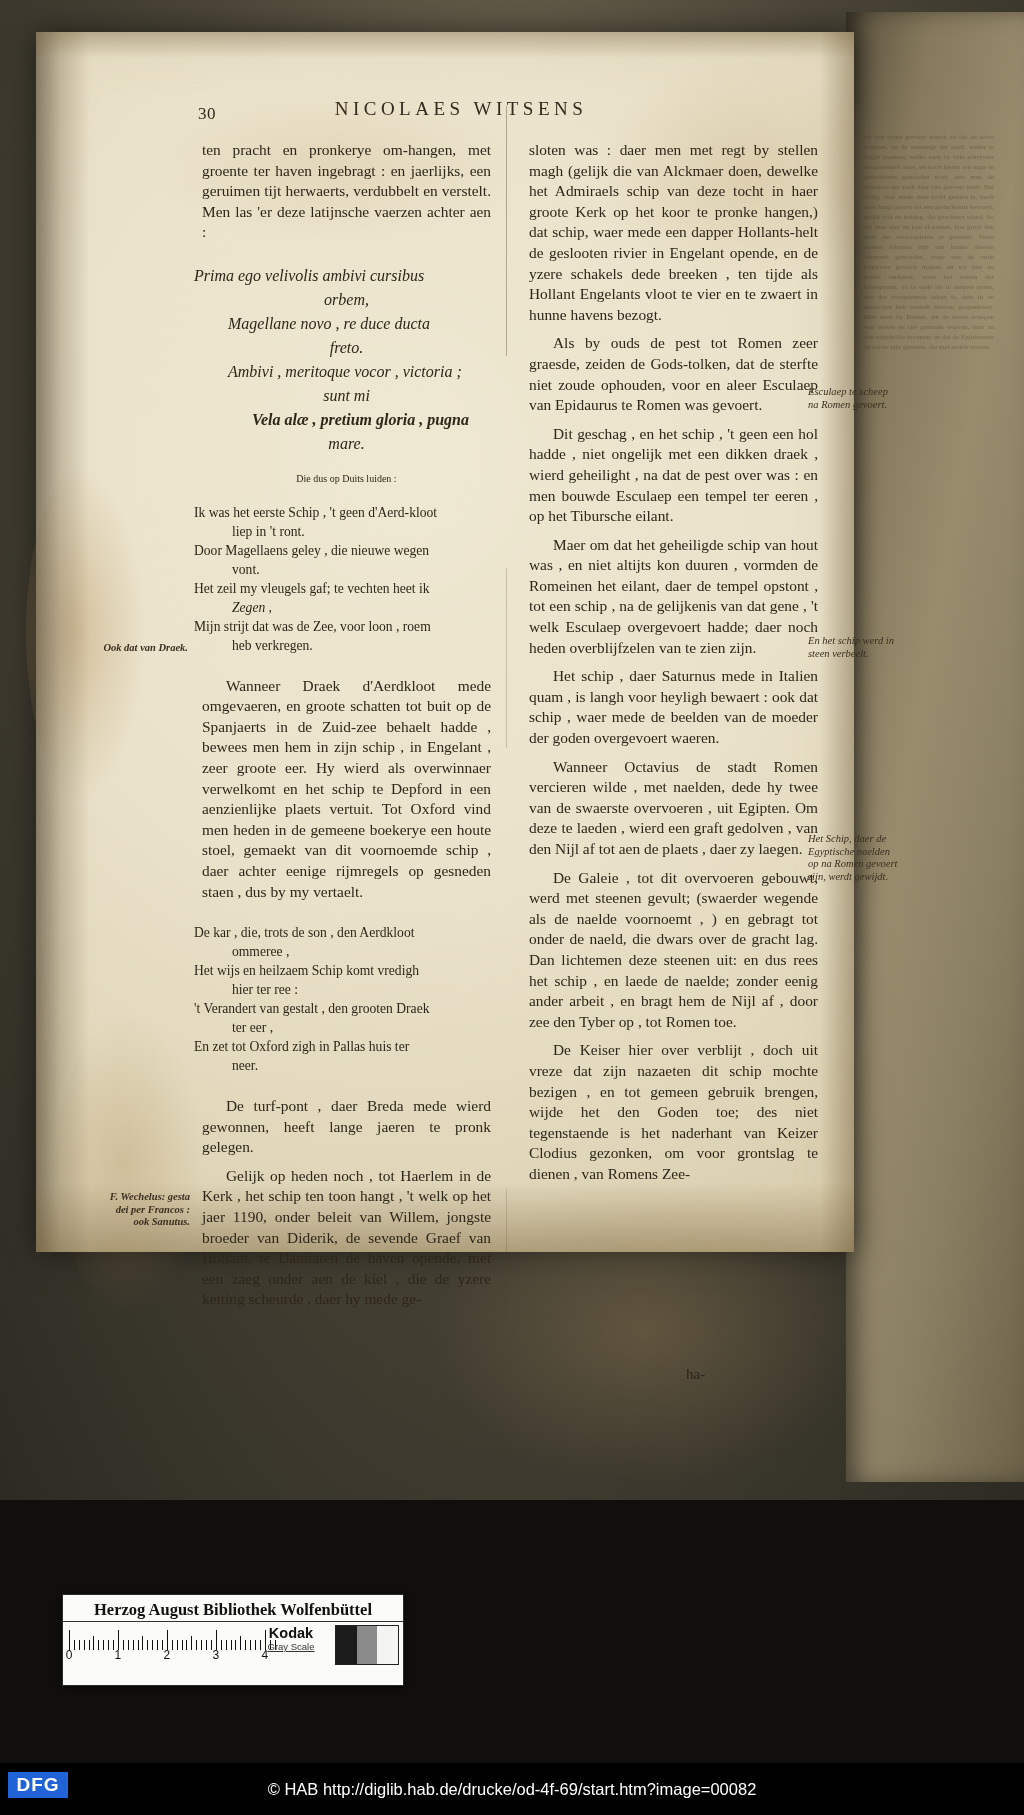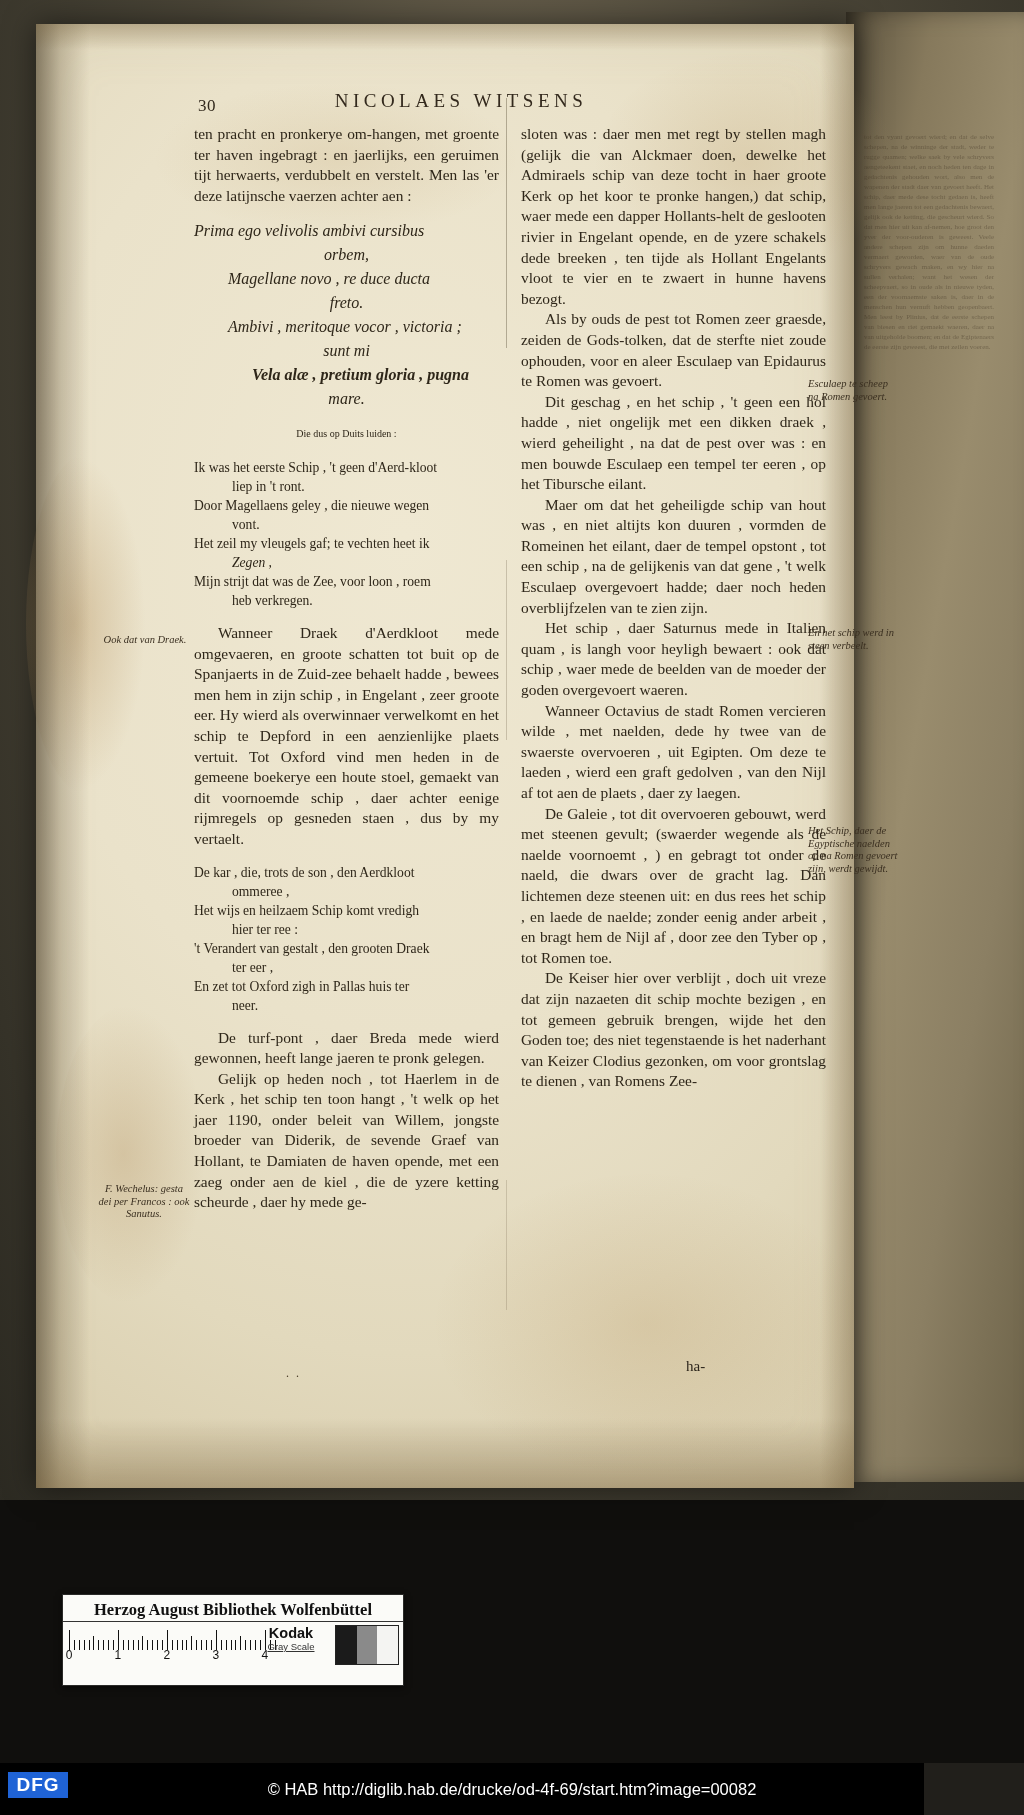--- a/index.html
+++ b/index.html
@@ -48,22 +48,22 @@
     color: rgba(60,48,32,.40);
     font-size: 7px; line-height: 10px; text-align: justify;
     font-family: "Liberation Serif", serif;
     overflow: hidden; height: 1180px;
     filter: blur(.4px);
   }
 
   
   .leaf {
     position: absolute;
-    left: 36px; top: 24px;
-    width: 818px; height: 1464px;
+    left: 36px; top: 32px;
+    width: 818px; height: 1220px;
     background:
       radial-gradient(ellipse 120% 90% at 45% 35%, #efe8d2 0%, #eae2ca 38%, #e2d9bd 62%, #d6caa9 85%, #c3b492 100%);
     box-shadow: 0 0 28px rgba(0,0,0,.5), inset 0 0 60px rgba(170,150,110,.22);
   }
   
   .leaf-gutter {
     position: absolute; left: 0; top: 0; width: 54px; height: 100%;
     background: linear-gradient(90deg, rgba(60,48,28,.55) 0%, rgba(90,75,48,.25) 45%, rgba(140,120,85,0) 100%);
   }
   .leaf-top-edge {
@@ -133,21 +133,21 @@
     top: 0;
     width: 305px;
     font-size: 15.4px;
     line-height: 20.6px;
     text-align: justify;
     color: #2e2619;
   }
   .col.left  { left: 68px; }
   .col.right { left: 395px; }
 
-  .col p { margin: 0; }
+  .col p { margin: 8px; }
   .col p.indent { text-indent: 24px; }
   .col p.noindent { text-indent: 0; }
   .gap { height: 13px; }
 
   .ital { font-style: italic; }
 
   
   .verse-latin {
     font-style: italic;
     font-size: 16px;
@@ -175,21 +175,21 @@
 
   
   .marginal {
     position: absolute;
     font-style: italic;
     font-size: 10.5px;
     line-height: 12.5px;
     color: #3a2f20;
     width: 86px;
   }
-  .marginal.left-note  { text-align: center; }
+  .marginal.left-note  { text-align: right; font-weight: bold; }
   .marginal.right-note { text-align: left; width: 92px; }
 
   
   .col-rule {
     position: absolute;
     left: 380px; top: 8px;
     width: 1px; height: 250px;
     background: rgba(70,56,34,.35);
   }
   .col-rule.r2 { top: 470px; height: 180px; background: rgba(70,56,34,.22); }
@@ -256,21 +256,21 @@
   .gray-patches {
     position: absolute; right: 4px; top: 30px;
     width: 62px; height: 38px; display: flex; border: 1px solid #222;
   }
   .gray-patches div { flex: 1; height: 100%; }
 
   
   .footer {
     position: absolute;
     left: 0; bottom: 0;
-    width: 924px; height: 52px;
+    width: 1024px; height: 52px;
     background: #000;
   }
   .dfg-logo {
     position: absolute; left: 8px; top: 9px;
     width: 60px; height: 26px;
     background: #1f63d6;
     color: #fff;
     font-family: "Liberation Sans", sans-serif;
     font-weight: bold;
     font-size: 19px;

